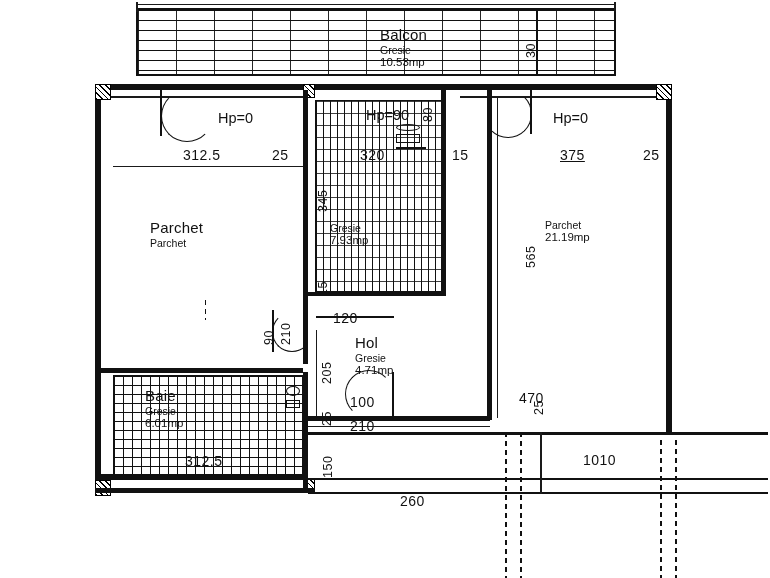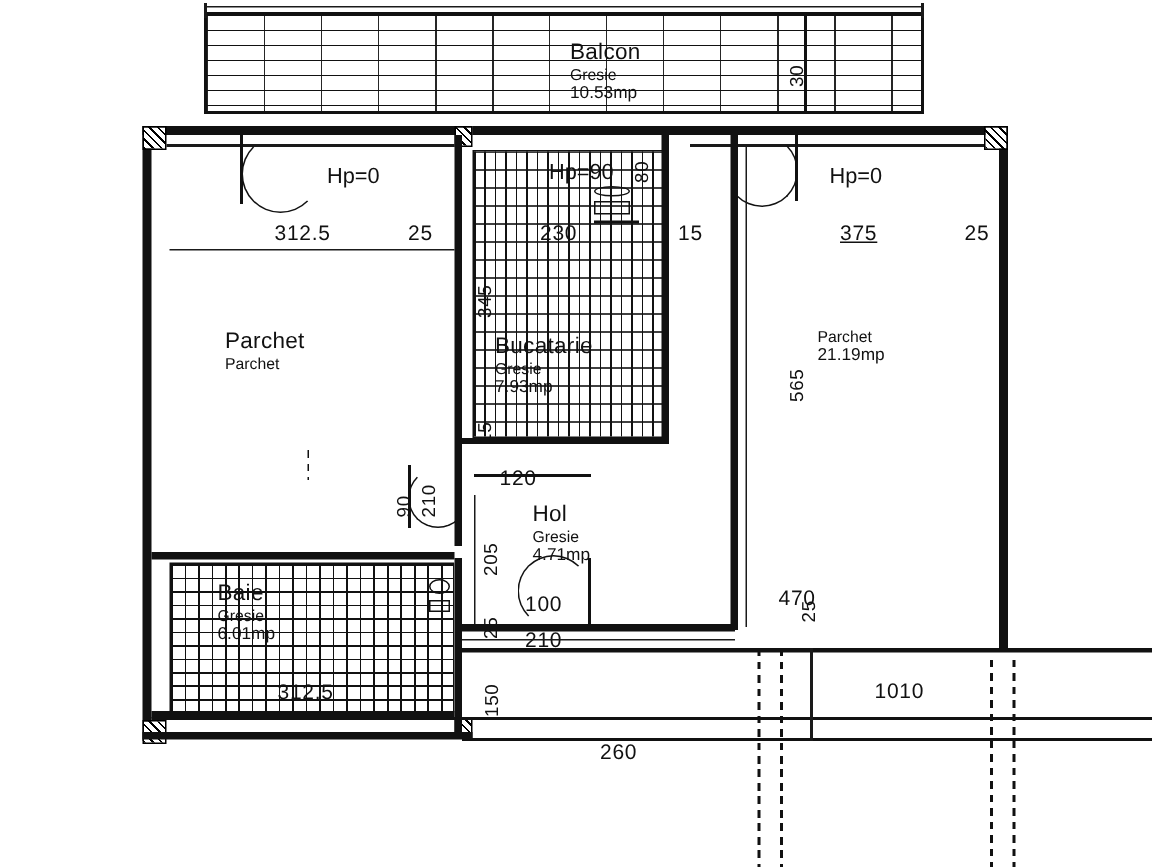--- a/index.html
+++ b/index.html
@@ -122,26 +122,25 @@
   <div class="wall" style="left:308px;top:292px;width:138px;height:4px;"></div>
 
   <div class="hp" style="left:366px;top:107px;">Hp=90</div>
   <div class="dim sm vert" style="left:421px;top:122px;">80</div>
 
   <div class="fix" style="left:396px;top:124px;width:24px;height:7px;border-radius:50%;"></div>
   <div class="fix" style="left:396px;top:134px;width:24px;height:9px;"></div>
   <div class="wall" style="left:396px;top:147px;width:30px;height:2px;"></div>
 
   <div class="room" style="left:330px;top:222px;width:126px;">
-    <div class="rname">Bucatarie</div>
     <div class="rfin">Gresie</div>
     <div class="rarea">7.93mp</div>
   </div>
 
-  <div class="dim" style="left:360px;top:147px;">230</div>
+  <div class="dim" style="left:360px;top:147px;">320</div>
   <div class="dim" style="left:452px;top:147px;">15</div>
   <div class="dim sm vert" style="left:316px;top:212px;">345</div>
   <div class="dim sm vert" style="left:316px;top:296px;">15</div>
 
   <div class="hp" style="left:553px;top:110px;">Hp=0</div>
 
   <div class="leaf" style="left:530px;top:90px;width:2px;height:44px;"></div>
   <div class="arc2" style="left:484px;top:90px;width:48px;height:48px;"></div>
 
   <div class="wall" style="left:487px;top:90px;width:5px;height:330px;"></div>

